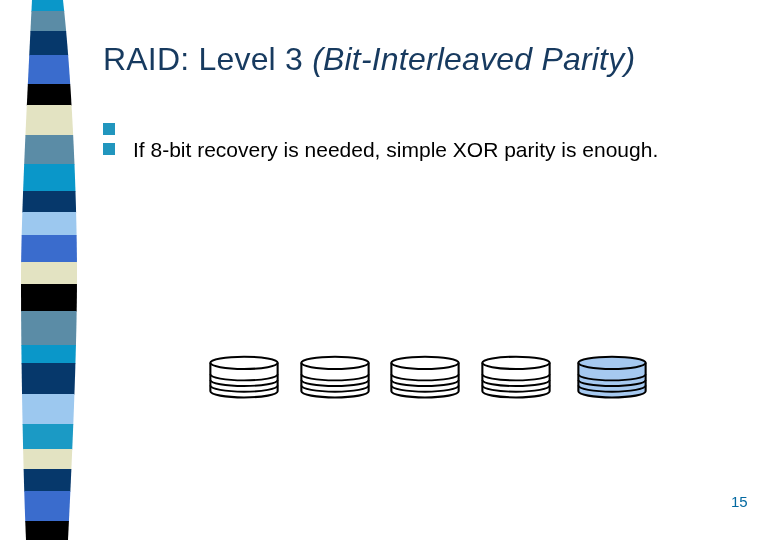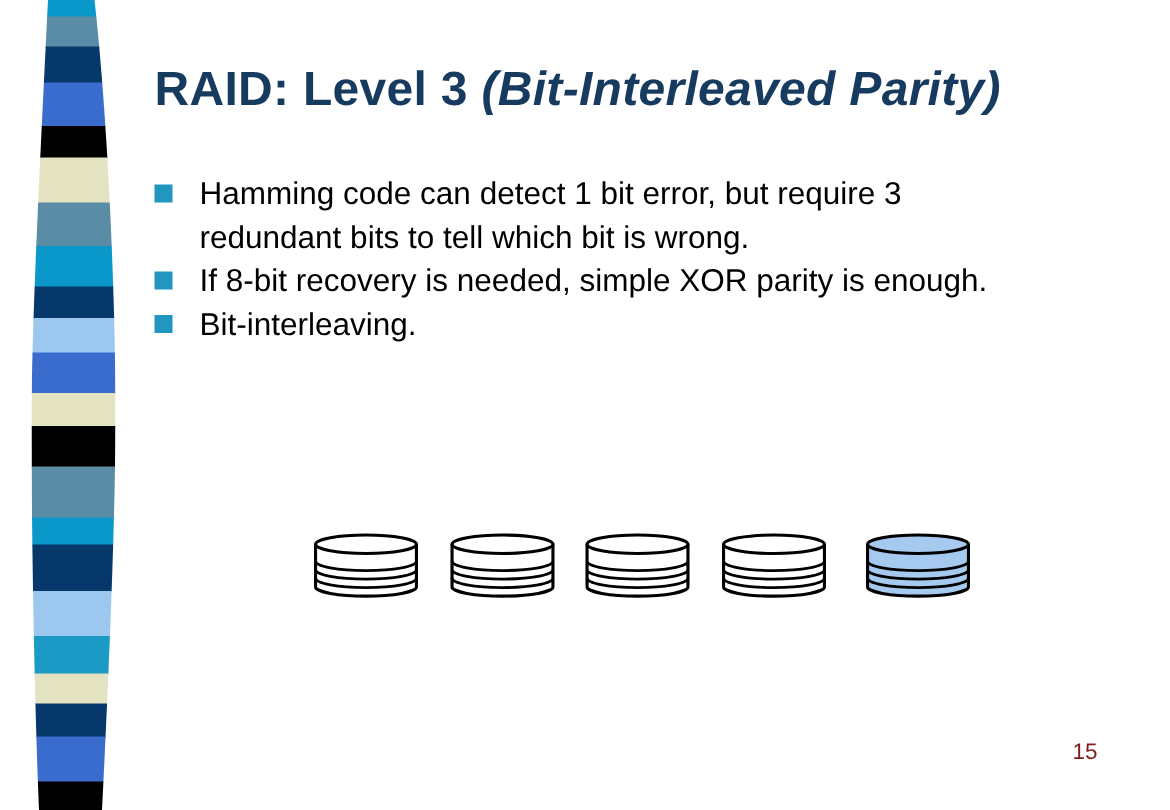--- a/index.html
+++ b/index.html
@@ -11,21 +11,21 @@
     font-family: "Liberation Sans", sans-serif;
   }
   #ribbon {
     position: absolute; left: 0; top: 0;
     width: 100px; height: 540px;
     display: block;
   }
   #title {
     position: absolute; left: 103px; top: 40px;
     margin: 0;
-    font-size: 32px; font-weight: bold;
+    font-size: 32px; font-weight: normal;
     line-height: 38px;
     color: #173a5f;
     white-space: nowrap;
     letter-spacing: 0.2px;
   }
   #title em { font-style: italic; }
   #bullets {
     position: absolute; left: 103px; top: 115px;
     width: 645px;
     font-size: 21px; line-height: 29px;
@@ -38,22 +38,22 @@
     margin: 8px 18px 0 0;
     background: #2196be;
   }
   .bullet-text { white-space: pre-line; }
   #disks {
     position: absolute; left: 208px; top: 355px;
     display: flex; align-items: flex-start;
   }
   .disk svg { display: block; }
   #page-number {
-    position: absolute; left: 715px; top: 493px;
-    font-size: 15px; color: #7f1d1d;
+    position: absolute; left: 731px; top: 493px;
+    font-size: 15px; color: #0369a1;
   }
 </style>
 </head>
 <body>
 
 <svg id="ribbon" viewBox="0 0 100 540" preserveAspectRatio="none">
   <defs>
     <clipPath id="ribbonClip">
       <path d="M32,0 C26,120 21,220 21,280 C21,360 23,470 26,540 L68,540 C72,460 77,350 77,275 C77,200 72,80 63,0 Z"></path>
     </clipPath>
@@ -82,30 +82,24 @@
       <rect x="0" y="491" width="100" height="30.6" fill="#3a6ccd"></rect>
       <rect x="0" y="521" width="100" height="19.6" fill="#000000"></rect>
     </g>
 </svg>
 
 <h1 id="title"><span>RAID: Level 3 </span><em>(Bit-Interleaved Parity)</em></h1>
 
 <div id="bullets">
     <div class="bullet-row">
       <span class="bullet-marker" style="background: rgb(33, 150, 190);"></span>
-      <span class="bullet-text">Hamming code can detect 1 bit error, but require 3
-redundant bits to tell which bit is wrong.</span>
     </div>
     <div class="bullet-row">
       <span class="bullet-marker" style="background: rgb(33, 150, 190);"></span>
       <span class="bullet-text">If 8-bit recovery is needed, simple XOR parity is enough.</span>
-    </div>
-    <div class="bullet-row">
-      <span class="bullet-marker" style="background: rgb(33, 150, 190);"></span>
-      <span class="bullet-text">Bit-interleaving.</span>
     </div>
   </div>
 
 <div id="disks">
     <span class="disk" style="margin-right: 19px;">
       <svg width="72" height="46" viewBox="0 0 76 47">
         <path d="M2.5,7.5 L2.5,37.5 A35.5,6.5 0 0 0 73.5,37.5 L73.5,7.5" fill="#ffffff" stroke="#000000" stroke-width="2.2"></path>
         <path d="M2.5,19.5 A35.5,6.5 0 0 0 73.5,19.5" fill="none" stroke="#000000" stroke-width="2"></path>
         <path d="M2.5,25.5 A35.5,6.5 0 0 0 73.5,25.5" fill="none" stroke="#000000" stroke-width="2"></path>
         <path d="M2.5,31.5 A35.5,6.5 0 0 0 73.5,31.5" fill="none" stroke="#000000" stroke-width="2"></path>

